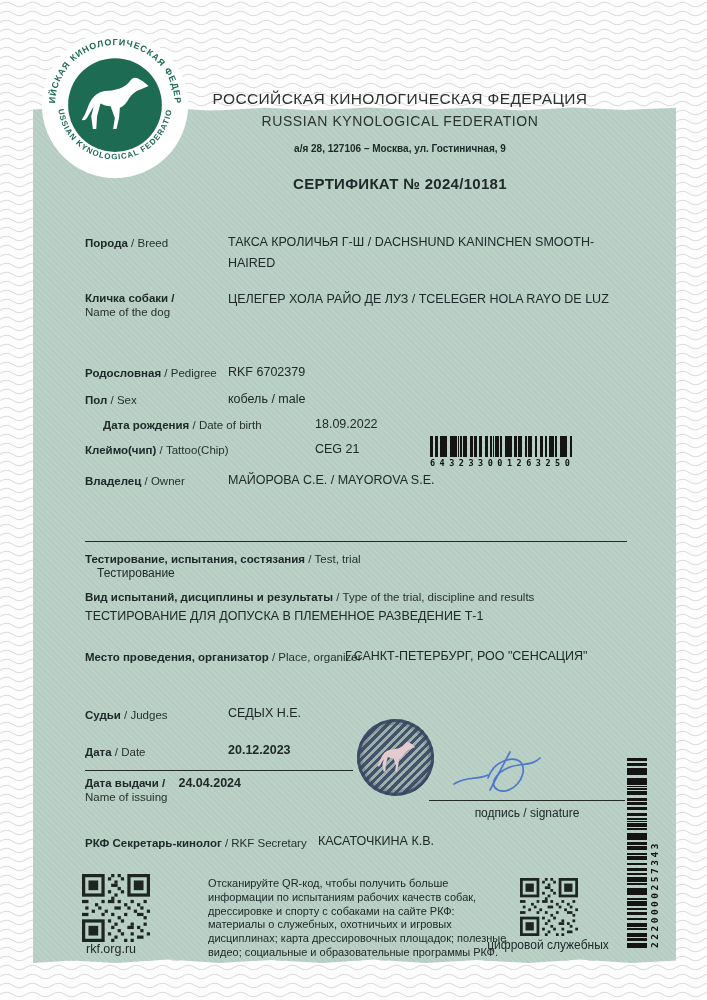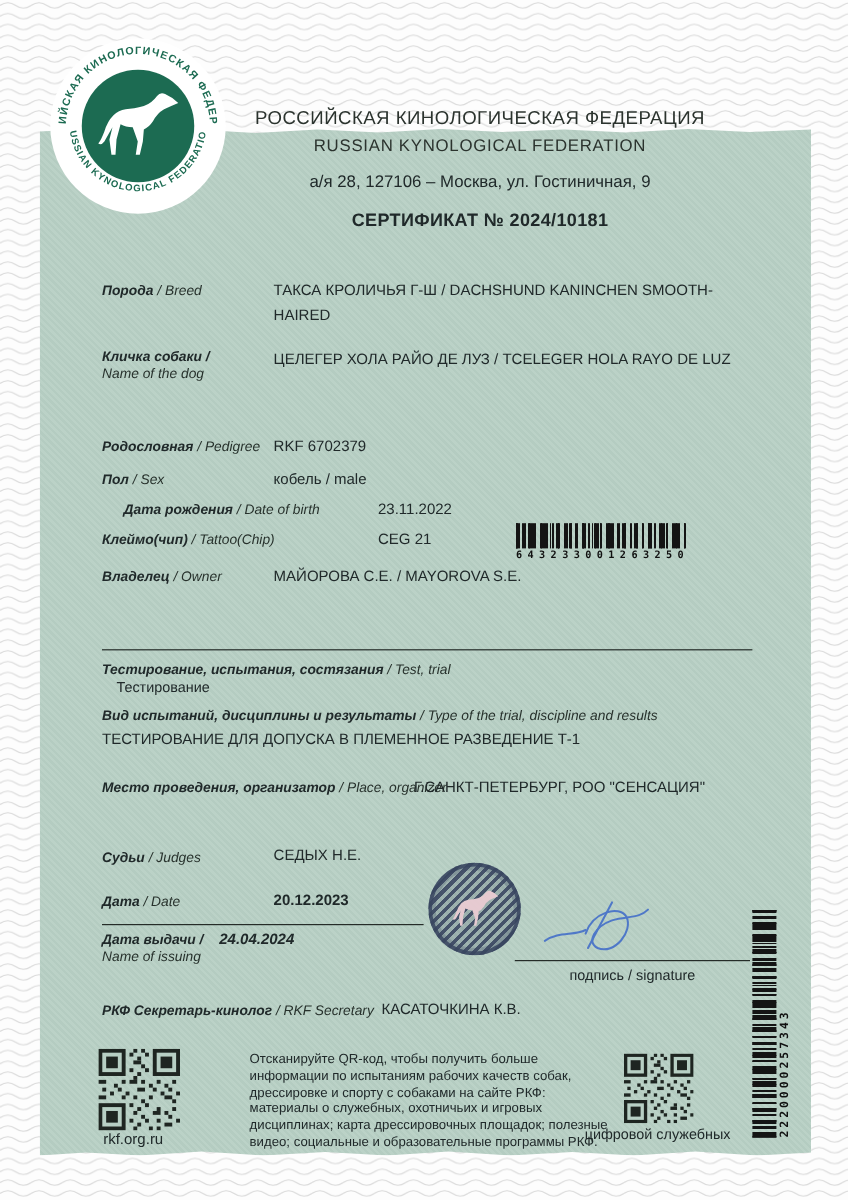--- a/index.html
+++ b/index.html
@@ -7,23 +7,23 @@
         font-family:"Liberation Sans",sans-serif;color:#20292a;background:#fdfdfd;}
   .waves{position:absolute;left:0;top:0;z-index:0;}
   .green-body{position:absolute;left:33px;top:107px;width:643px;height:856px;z-index:1;
       background:#b7cfc4;
       background-image:repeating-linear-gradient(45deg,rgba(255,255,255,0.06) 0 2px,rgba(0,0,0,0.015) 2px 4px);
       clip-path:polygon(0% 0.3%,6% 0.05%,13% 0.4%,20% 0.1%,28% 0.45%,36% 0.1%,44% 0.4%,52% 0.05%,60% 0.35%,68% 0.1%,76% 0.4%,84% 0.05%,92% 0.35%,100% 0.1%,100% 99.7%,93% 100%,85% 99.6%,77% 100%,69% 99.65%,61% 100%,53% 99.6%,45% 100%,37% 99.65%,29% 100%,21% 99.6%,13% 100%,6% 99.7%,0% 100%);}
   .abs{position:absolute;z-index:3;}
   .hdr{width:560px;left:120px;text-align:center;}
   .hdr-ru{font-size:15.5px;letter-spacing:.4px;font-weight:500;color:#2b332e;}
   .hdr-en{font-size:14px;letter-spacing:.6px;font-weight:500;color:#2b332e;}
-  .hdr-addr{font-size:14px;font-weight:400;}
+  .hdr-addr{font-size:10px;font-weight:700;}
   .hdr-cert{font-size:15px;font-weight:700;letter-spacing:.3px;}
-  .lbl{font-size:11.5px;line-height:14px;font-style:italic;}
+  .lbl{font-size:11.5px;line-height:14px;}
   .lbl .ru{font-weight:700;}
   .lbl .en{font-weight:400;color:#27312c;}
   .val{font-size:12.5px;line-height:21px;}
   .b{font-weight:700;}
   .rule{position:absolute;z-index:3;height:1px;background:#252c28;}
   .barcode-h{position:absolute;z-index:3;
       background:repeating-linear-gradient(90deg,#141414 0 2px,transparent 2px 5px),
                  repeating-linear-gradient(90deg,#141414 0 1px,transparent 1px 7px),
                  repeating-linear-gradient(90deg,#141414 0 3px,transparent 3px 11px);}
   .barcode-v{position:absolute;z-index:3;
@@ -165,21 +165,21 @@
   <div class="abs val" style="left:228px;top:362px;">RKF 6702379</div>
 
   <div class="abs lbl" style="left:85px;top:393px;">
     <span class="ru">Пол</span><span class="en"> / Sex</span>
   </div>
   <div class="abs val" style="left:228px;top:389px;">кобель / male</div>
 
   <div class="abs lbl" style="left:85px;top:418px;margin-left:18px;">
     <span class="ru">Дата рождения</span><span class="en"> / Date of birth</span>
   </div>
-  <div class="abs val" style="left:315px;top:414px;">23.11.2022</div>
+  <div class="abs val" style="left:315px;top:414px;">18.09.2022</div>
 
   <div class="abs lbl" style="left:85px;top:443px;">
     <span class="ru">Клеймо(чип)</span><span class="en"> / Tattoo(Chip)</span>
   </div>
   <div class="abs val" style="left:315px;top:439px;">CEG 21</div>
 
   <div class="barcode-h" style="left:430px;top:436px;width:142px;height:21px;"></div>
   <div class="abs bdigits" style="left:430px;top:458px;width:142px;">643233001263250</div>
 
   <div class="abs lbl" style="left:85px;top:474px;">

